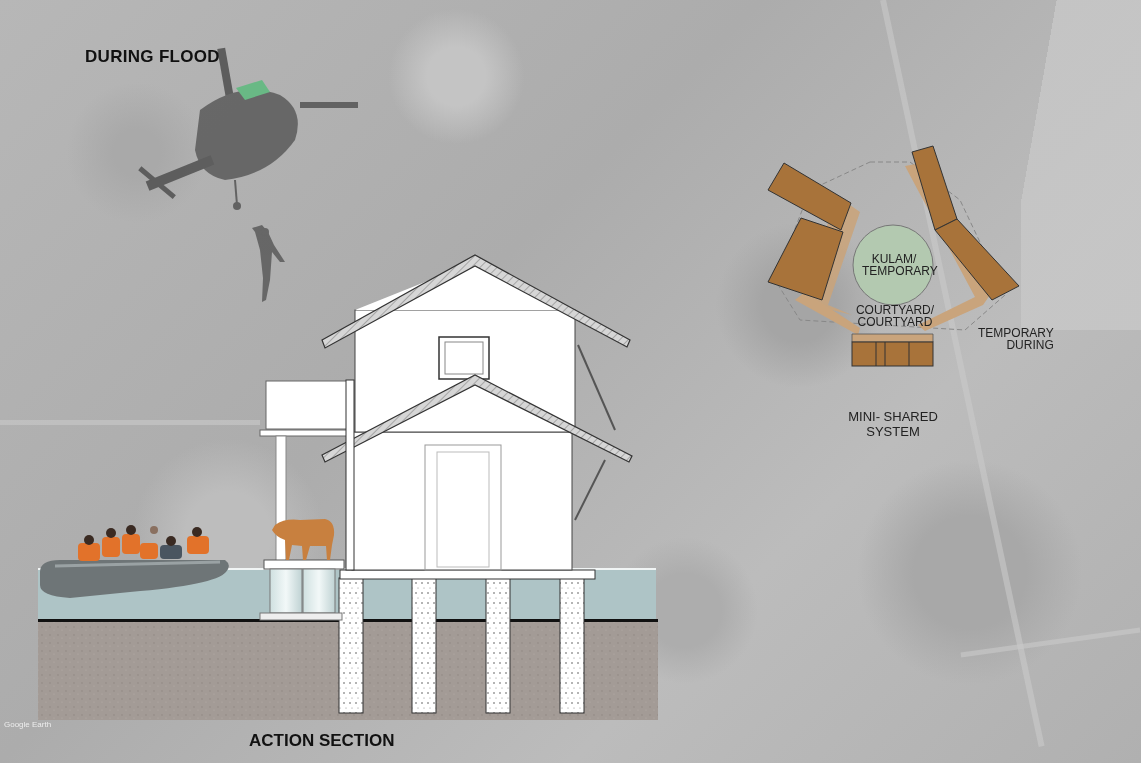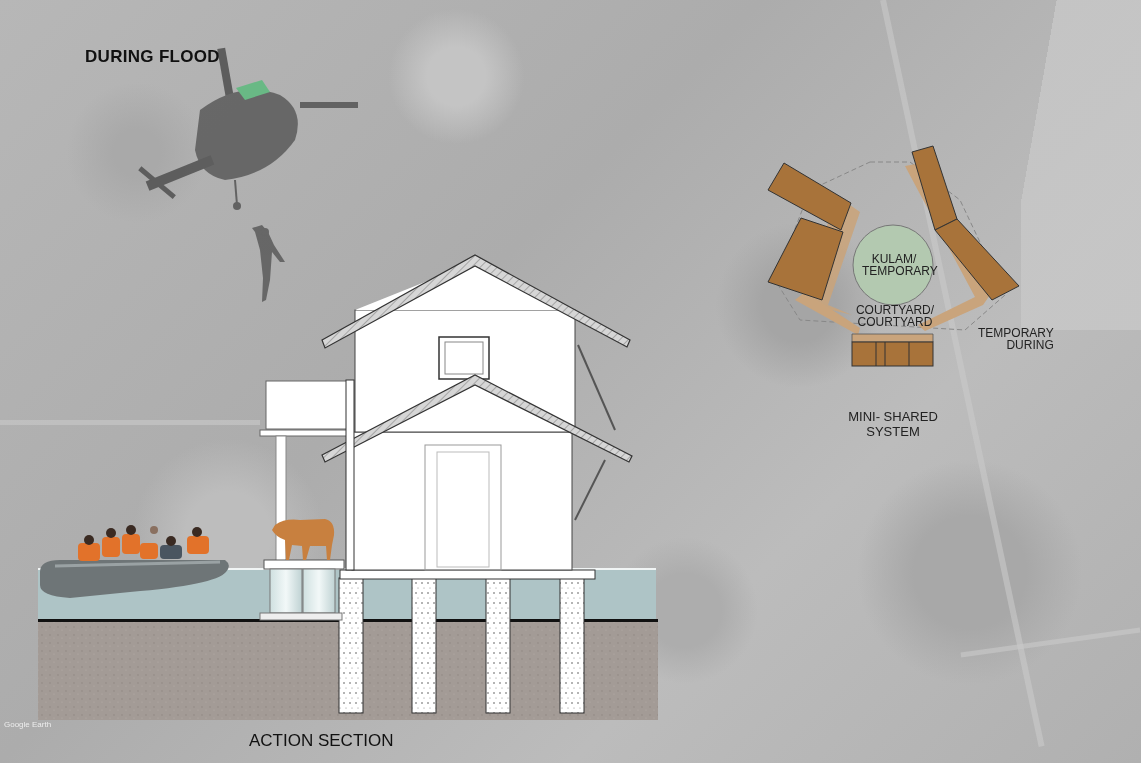--- a/index.html
+++ b/index.html
@@ -168,21 +168,21 @@
       <line x1="885" y1="342" x2="885" y2="366"></line>
       <line x1="909" y1="342" x2="909" y2="366"></line>
     </g>
 
     <circle cx="893" cy="265" r="40" fill="#b3c9b0" stroke="#777" stroke-width="1"></circle>
   </g>
 </svg>
 
 <div class="title" style="left:85px;top:23px;">DURING FLOOD</div>
 
-<div class="section-title" style="left:249px;top:731px;">ACTION SECTION</div>
+<div class="section-title" style="left:249px;top:731px;font-weight:bold;">ACTION SECTION</div>
 
 <div class="label small" style="left:862px;top:253px;width:64px;">
   <div>KULAM/</div>
   <div>TEMPORARY</div>
 </div>
 
 <div class="label small" style="left:855px;top:304px;width:80px;">
   <div>COURTYARD/</div>
   <div>COURTYARD</div>
 </div>

